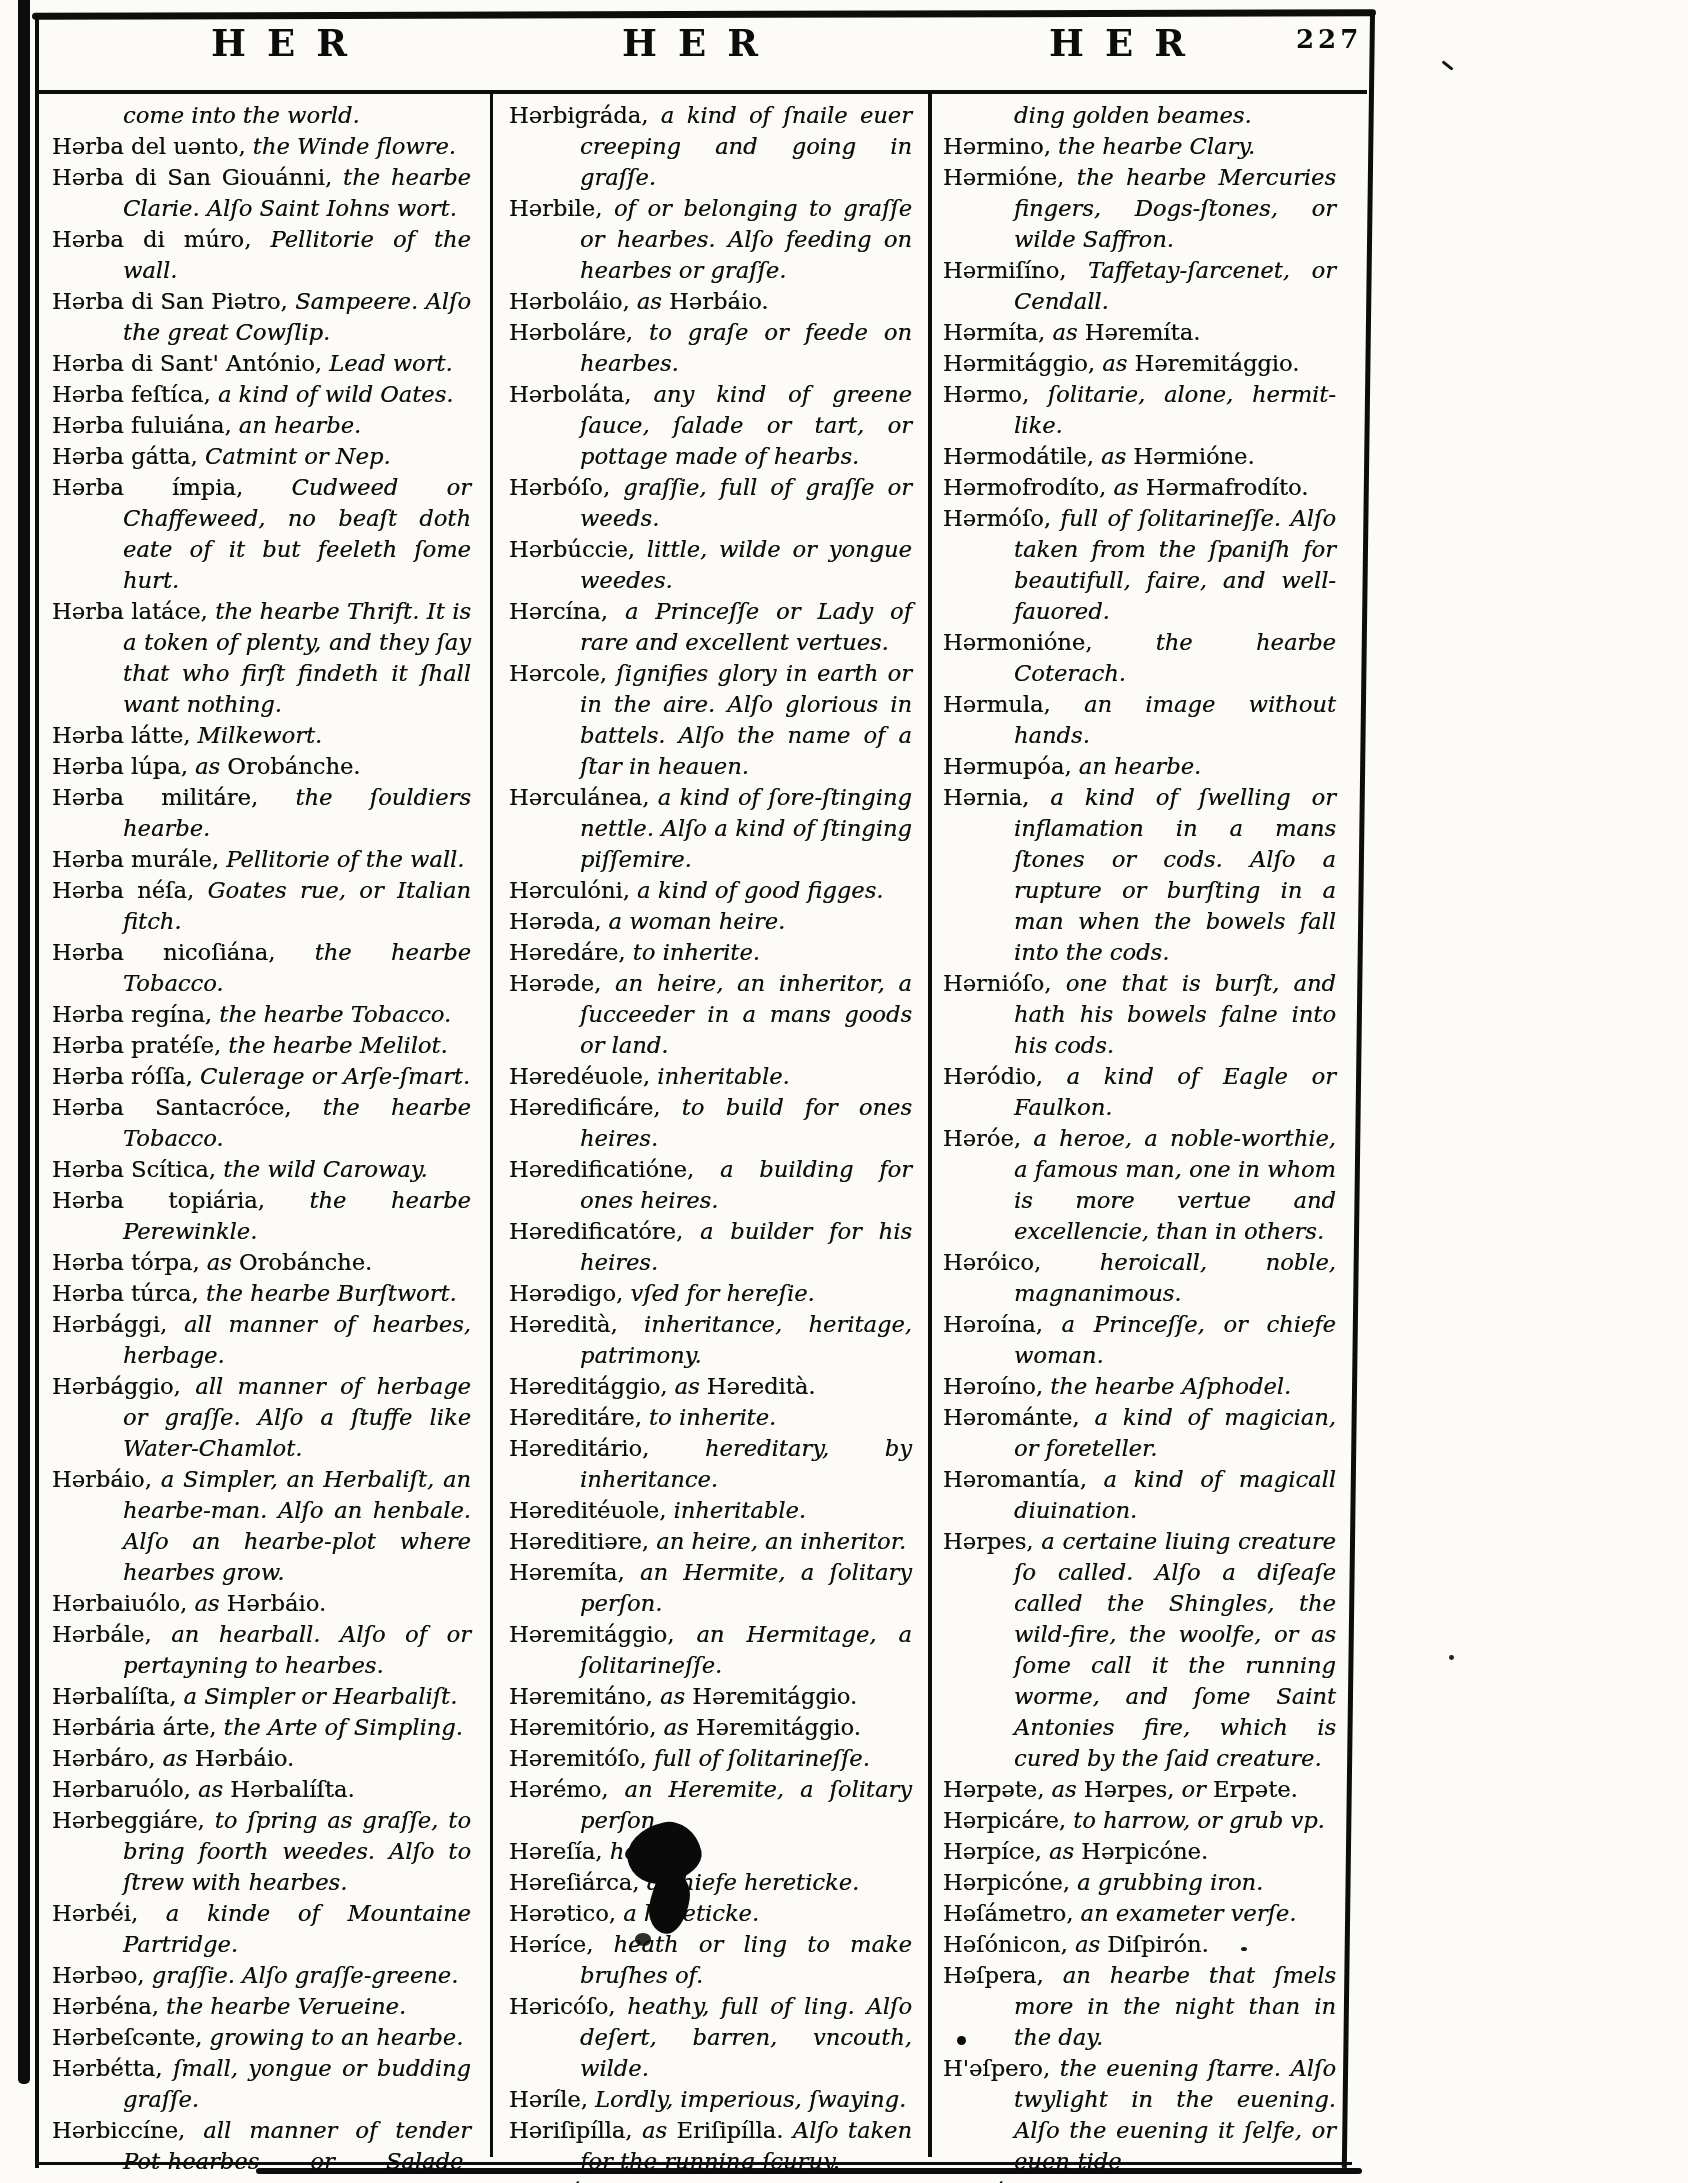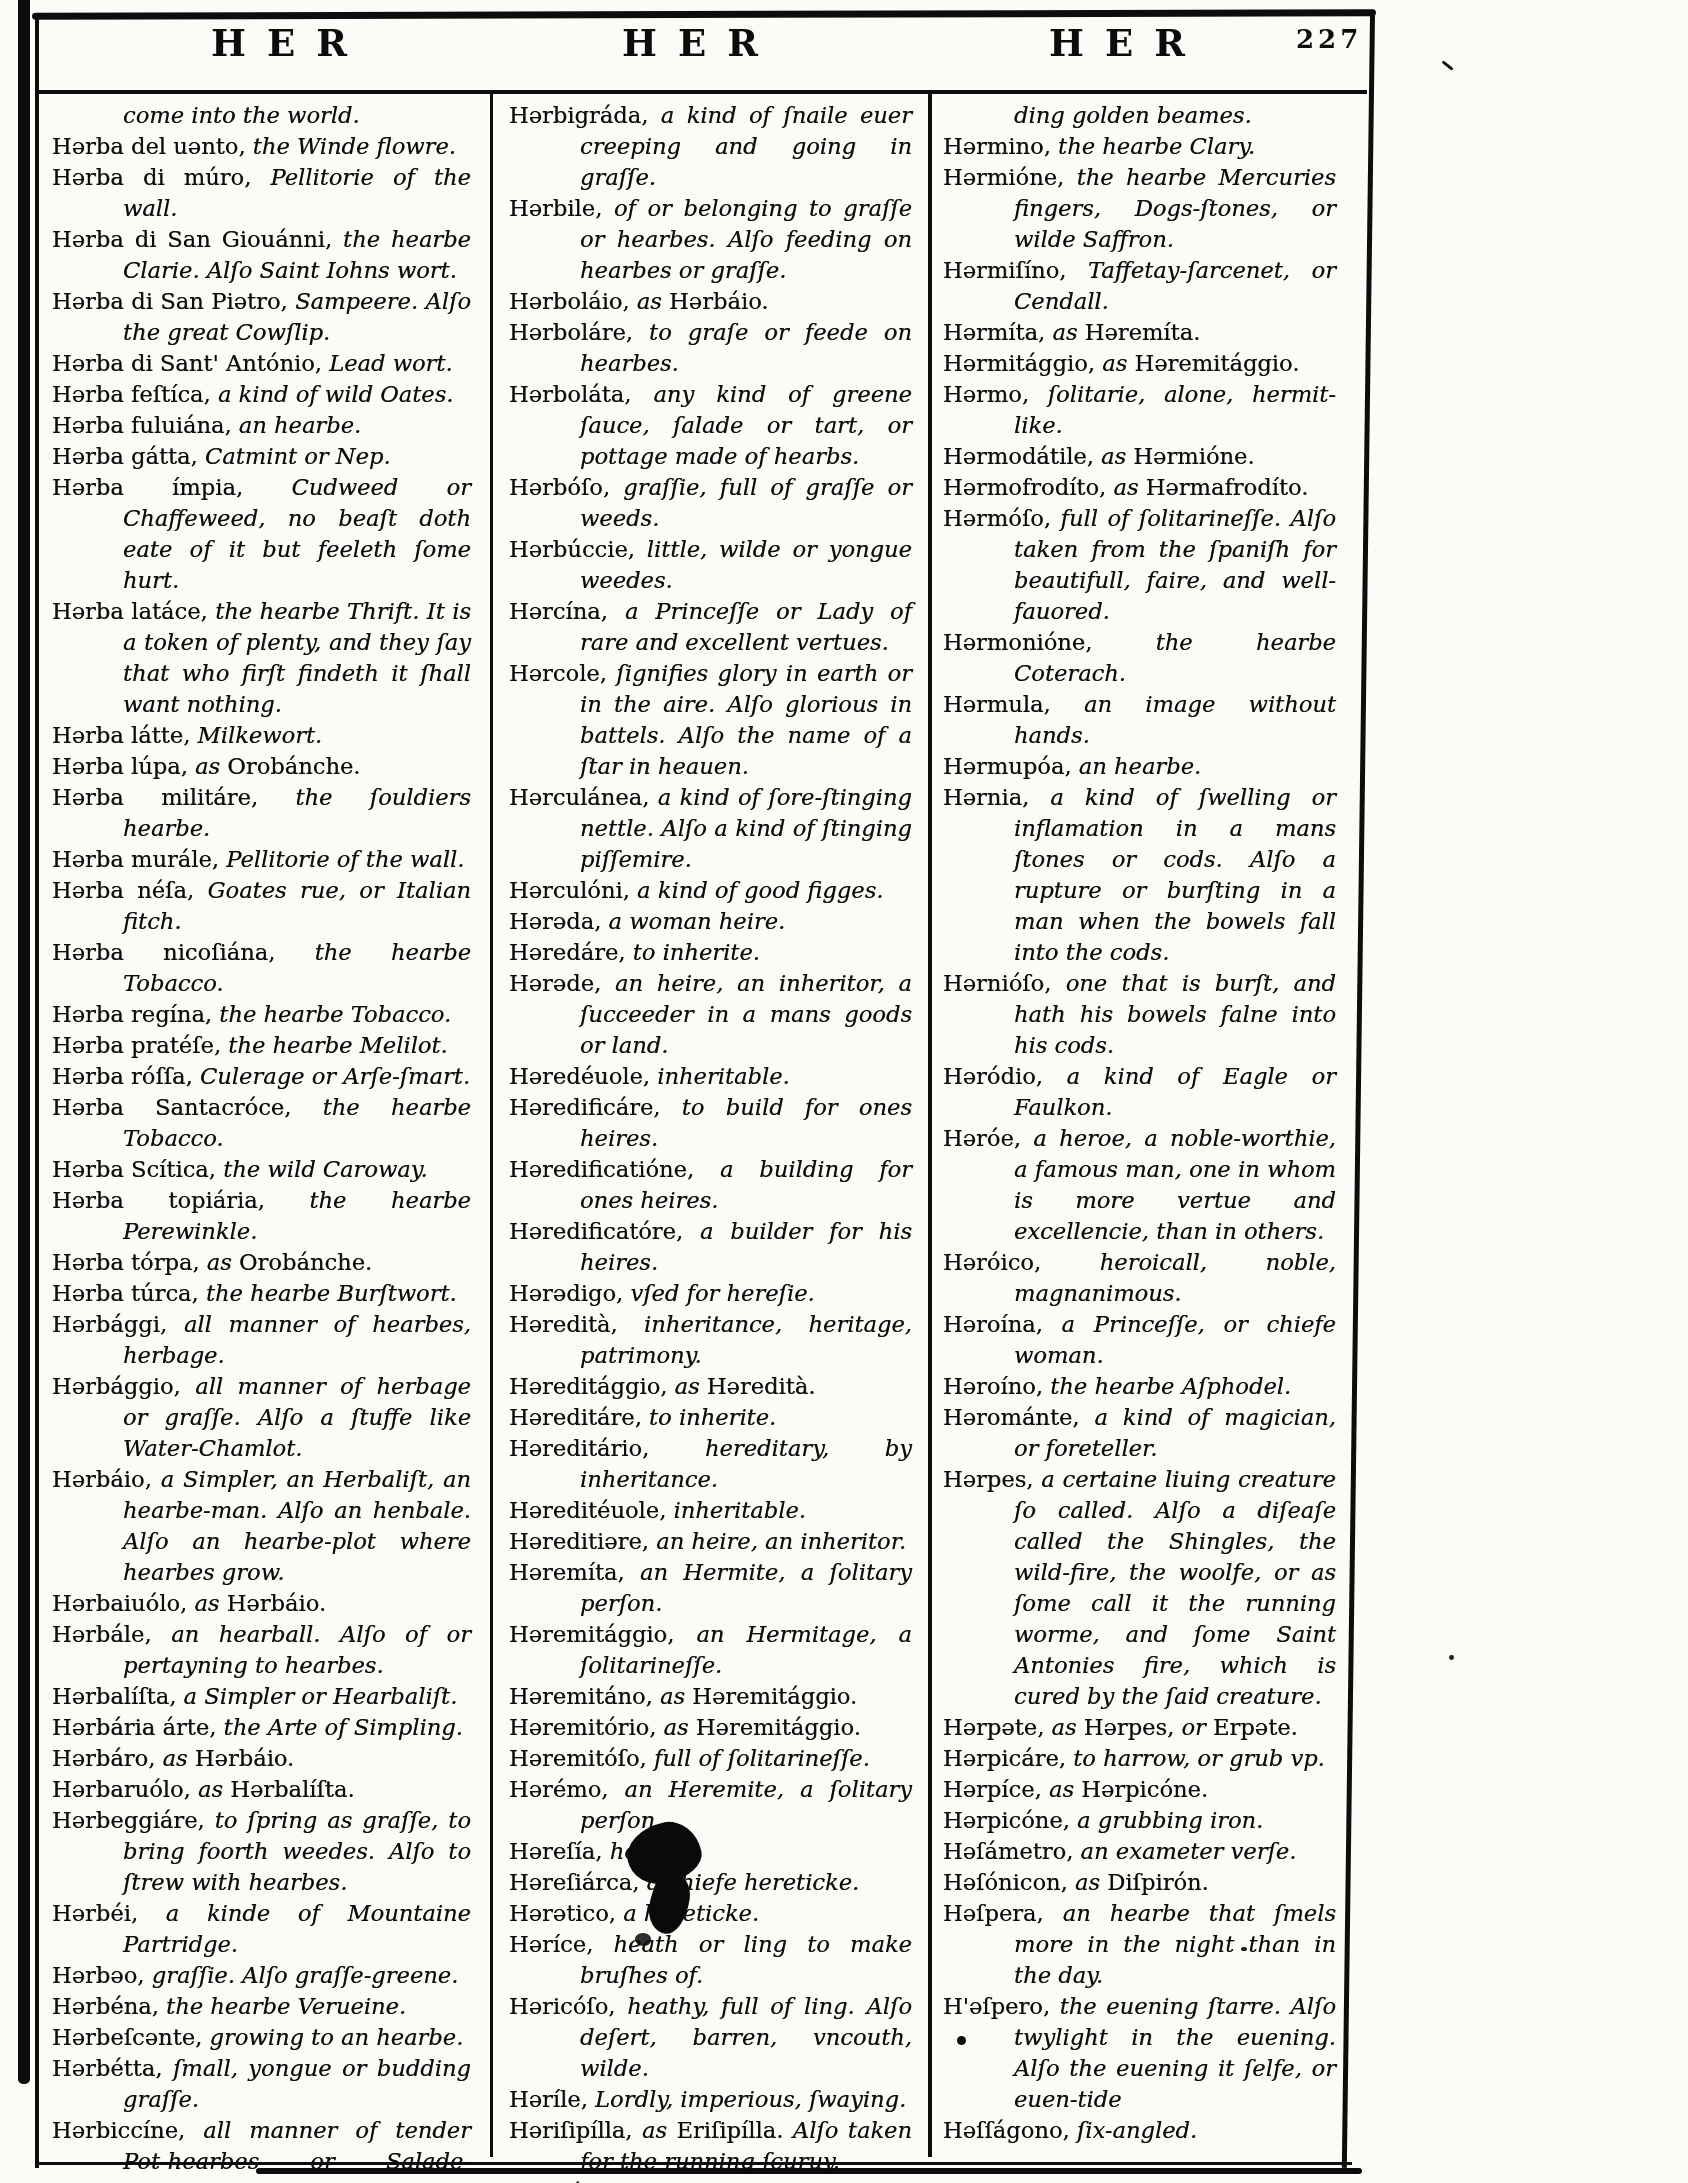--- a/index.html
+++ b/index.html
@@ -62,22 +62,22 @@
 <div class="rule col-rule-b"></div>
 
 <div class="hdr" style="left:211px;">HER</div>
 <div class="hdr" style="left:622px;">HER</div>
 <div class="hdr" style="left:1049px;">HER</div>
 <div class="hdr-num" style="left:1296px;">227</div>
 
 <div class="col" style="left:52px;width:419px;">
     <p class="entry cont"><span class="it">come into the world.</span></p>
     <p class="entry"><span class="ro">Hərba del uənto, </span><span class="it">the Winde flowre.</span></p>
+    <p class="entry"><span class="ro">Hərba di San Giouánni, </span><span class="it">the hearbe Clarie. Alſo Saint Iohns wort.</span></p>
     <p class="entry"><span class="ro">Hərba di múro, </span><span class="it">Pellitorie of the wall.</span></p>
-    <p class="entry"><span class="ro">Hərba di San Giouánni, </span><span class="it">the hearbe Clarie. Alſo Saint Iohns wort.</span></p>
     <p class="entry"><span class="ro">Hərba di San Piətro, </span><span class="it">Sampeere. Alſo the great Cowſlip.</span></p>
     <p class="entry"><span class="ro">Hərba di Sant' António, </span><span class="it">Lead wort.</span></p>
     <p class="entry"><span class="ro">Hərba feſtíca, </span><span class="it">a kind of wild Oates.</span></p>
     <p class="entry"><span class="ro">Hərba fuluiána, </span><span class="it">an hearbe.</span></p>
     <p class="entry"><span class="ro">Hərba gátta, </span><span class="it">Catmint or Nep.</span></p>
     <p class="entry"><span class="ro">Hərba ímpia, </span><span class="it">Cudweed or Chaffeweed, no beaſt doth eate of it but feeleth ſome hurt.</span></p>
     <p class="entry"><span class="ro">Hərba latáce, </span><span class="it">the hearbe Thrift. It is a token of plenty, and they ſay that who firſt findeth it ſhall want nothing.</span></p>
     <p class="entry"><span class="ro">Hərba látte, </span><span class="it">Milkewort.</span></p>
     <p class="entry"><span class="ro">Hərba lúpa, </span><span class="it">as </span><span class="ro">Orobánche.</span></p>
     <p class="entry"><span class="ro">Hərba militáre, </span><span class="it">the ſouldiers hearbe.</span></p>
@@ -165,20 +165,21 @@
     <p class="entry"><span class="ro">Hərmula, </span><span class="it">an image without hands.</span></p>
     <p class="entry"><span class="ro">Hərmupóa, </span><span class="it">an hearbe.</span></p>
     <p class="entry"><span class="ro">Hərnia, </span><span class="it">a kind of ſwelling or inflamation in a mans ſtones or cods. Alſo a rupture or burſting in a man when the bowels fall into the cods.</span></p>
     <p class="entry"><span class="ro">Hərnióſo, </span><span class="it">one that is burſt, and hath his bowels falne into his cods.</span></p>
     <p class="entry"><span class="ro">Həródio, </span><span class="it">a kind of Eagle or Faulkon.</span></p>
     <p class="entry"><span class="ro">Həróe, </span><span class="it">a heroe, a noble-worthie, a famous man, one in whom is more vertue and excellencie, than in others.</span></p>
     <p class="entry"><span class="ro">Həróico, </span><span class="it">heroicall, noble, magnanimous.</span></p>
     <p class="entry"><span class="ro">Həroína, </span><span class="it">a Princeſſe, or chiefe woman.</span></p>
     <p class="entry"><span class="ro">Həroíno, </span><span class="it">the hearbe Aſphodel.</span></p>
     <p class="entry"><span class="ro">Hərománte, </span><span class="it">a kind of magician, or foreteller.</span></p>
+    <p class="entry"><span class="ro">Həromantía, </span><span class="it">a kind of magicall diuination.</span></p>
     <p class="entry"><span class="ro">Hərpes, </span><span class="it">a certaine liuing creature ſo called. Alſo a diſeaſe called the Shingles, the wild-fire, the woolfe, or as ſome call it the running worme, and ſome Saint Antonies fire, which is cured by the ſaid creature.</span></p>
     <p class="entry"><span class="ro">Hərpəte, </span><span class="it">as </span><span class="ro">Hərpes, </span><span class="it">or </span><span class="ro">Erpəte.</span></p>
     <p class="entry"><span class="ro">Hərpicáre, </span><span class="it">to harrow, or grub vp.</span></p>
     <p class="entry"><span class="ro">Hərpíce, </span><span class="it">as </span><span class="ro">Hərpicóne.</span></p>
     <p class="entry"><span class="ro">Hərpicóne, </span><span class="it">a grubbing iron.</span></p>
     <p class="entry"><span class="ro">Həſámetro, </span><span class="it">an exameter verſe.</span></p>
     <p class="entry"><span class="ro">Həſónicon, </span><span class="it">as </span><span class="ro">Diſpirón.</span></p>
     <p class="entry"><span class="ro">Həſpera, </span><span class="it">an hearbe that ſmels more in the night than in the day.</span></p>
     <p class="entry"><span class="ro">H'əſpero, </span><span class="it">the euening ſtarre. Alſo twylight in the euening. Alſo the euening it ſelfe, or euen-tide</span></p>
     <p class="entry"><span class="ro">Həſſágono, </span><span class="it">ſix-angled.</span></p>

